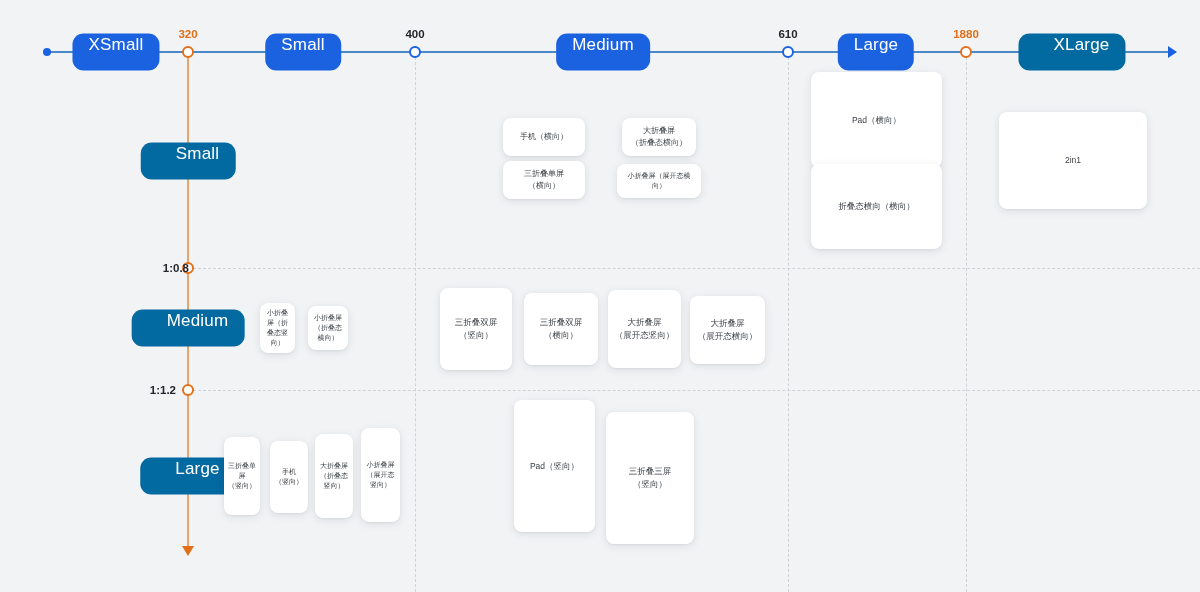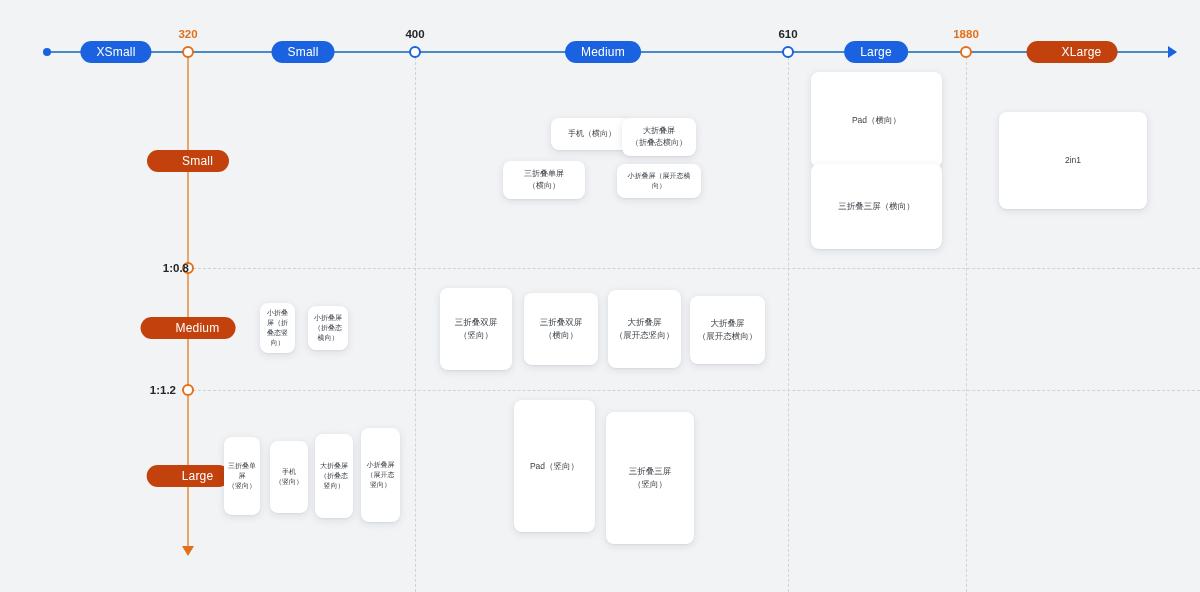--- a/index.html
+++ b/index.html
@@ -89,33 +89,33 @@
   }
   .tick-label.orange { color: #e2701a; }
   .tick-label.vtick {
     transform: translate(-100%, -50%);
     font-weight: bold;
   }
 
   
   .pill {
     position: absolute;
-    height: 22px;
+    height: 37px;
     padding: 0 16px;
     border-radius: 11px;
     background: #1a62e0;
     color: #ffffff;
-    font-size: 12px;
+    font-size: 17px;
     line-height: 22px;
     text-align: center;
     white-space: nowrap;
     transform: translate(-50%, -50%);
     letter-spacing: .2px;
   }
-  .pill.orange { background: #c2410c; padding-left: 35px; }
+  .pill.orange { background: #0369a1; padding-left: 35px; }
 
   
   .card {
     position: absolute;
     background: #ffffff;
     border-radius: 8px;
     box-shadow: 0 2px 8px rgba(32,40,54,.10), 0 1px 2px rgba(32,40,54,.06);
     display: flex;
     align-items: center;
     justify-content: center;
@@ -175,37 +175,37 @@
       <div class="tick-label vtick" style="left: 189px; top: 268px;">1:0.8</div>
       <div class="node orange" style="left: 188px; top: 390px;"></div>
       <div class="tick-label vtick" style="left: 176px; top: 390px;">1:1.2</div>
     </div>
   <div id="vpills">
       <div class="pill orange" style="left: 188px; top: 161px;">Small</div>
       <div class="pill orange" style="left: 188px; top: 328px;">Medium</div>
       <div class="pill orange" style="left: 188px; top: 476px;">Large</div>
     </div>
   <div id="cards">
-      <div class="card sm" style="left: 503px; top: 118px; width: 82px; height: 32px; margin-left: 48px;">
+      <div class="card sm" style="left: 503px; top: 118px; width: 82px; height: 38px;">
         <span>手机（横向）</span>
       </div>
       <div class="card sm" style="left: 503px; top: 161px; width: 82px; height: 38px;">
         <span>三折叠单屏<br>（横向）</span>
       </div>
       <div class="card sm" style="left: 622px; top: 118px; width: 74px; height: 38px;">
         <span>大折叠屏<br>（折叠态横向）</span>
       </div>
       <div class="card tiny" style="left: 617px; top: 164px; width: 84px; height: 34px;">
         <span>小折叠屏（展开态横向）</span>
       </div>
       <div class="card" style="left: 811px; top: 72px; width: 131px; height: 96px;">
         <span>Pad（横向）</span>
       </div>
       <div class="card" style="left: 811px; top: 164px; width: 131px; height: 85px;">
-        <span>三折叠三屏（横向）</span>
+        <span>折叠态横向（横向）</span>
       </div>
       <div class="card" style="left: 999px; top: 112px; width: 148px; height: 97px;">
         <span>2in1</span>
       </div>
       <div class="card tiny" style="left: 260px; top: 303px; width: 35px; height: 50px;">
         <span>小折叠屏（折叠态竖向）</span>
       </div>
       <div class="card tiny" style="left: 308px; top: 306px; width: 40px; height: 44px;">
         <span>小折叠屏<br>（折叠态横向）</span>
       </div>

